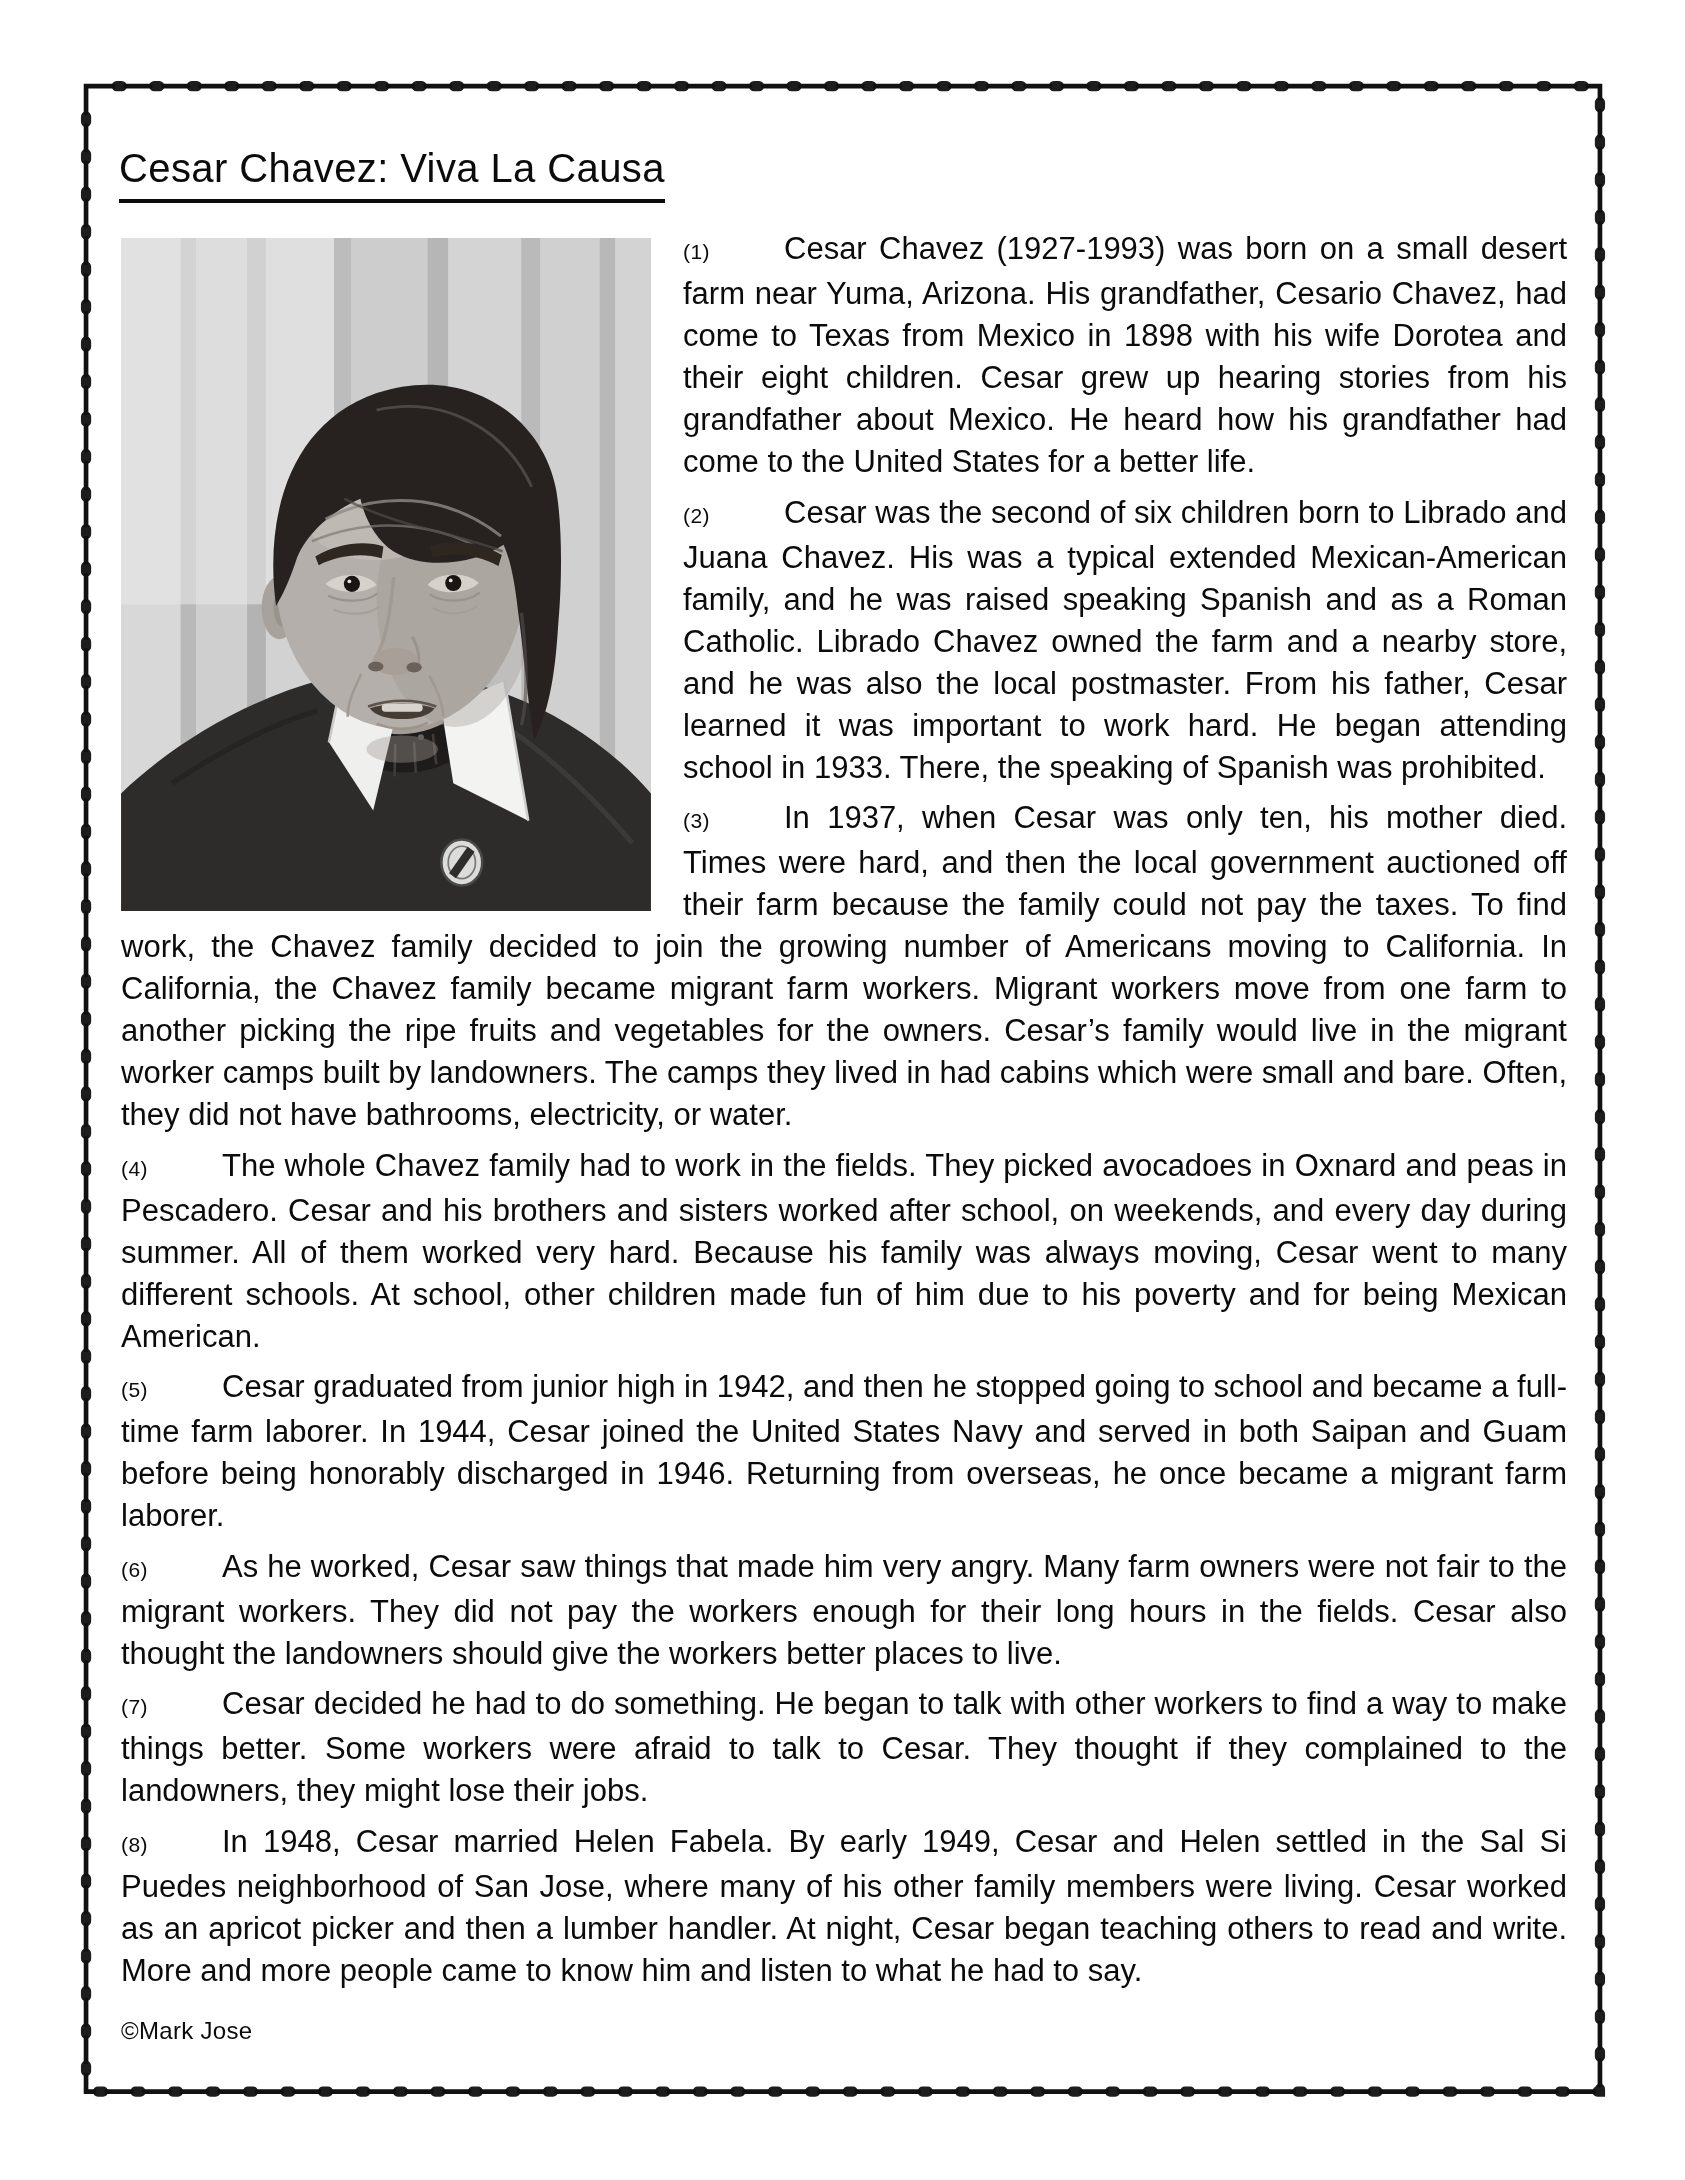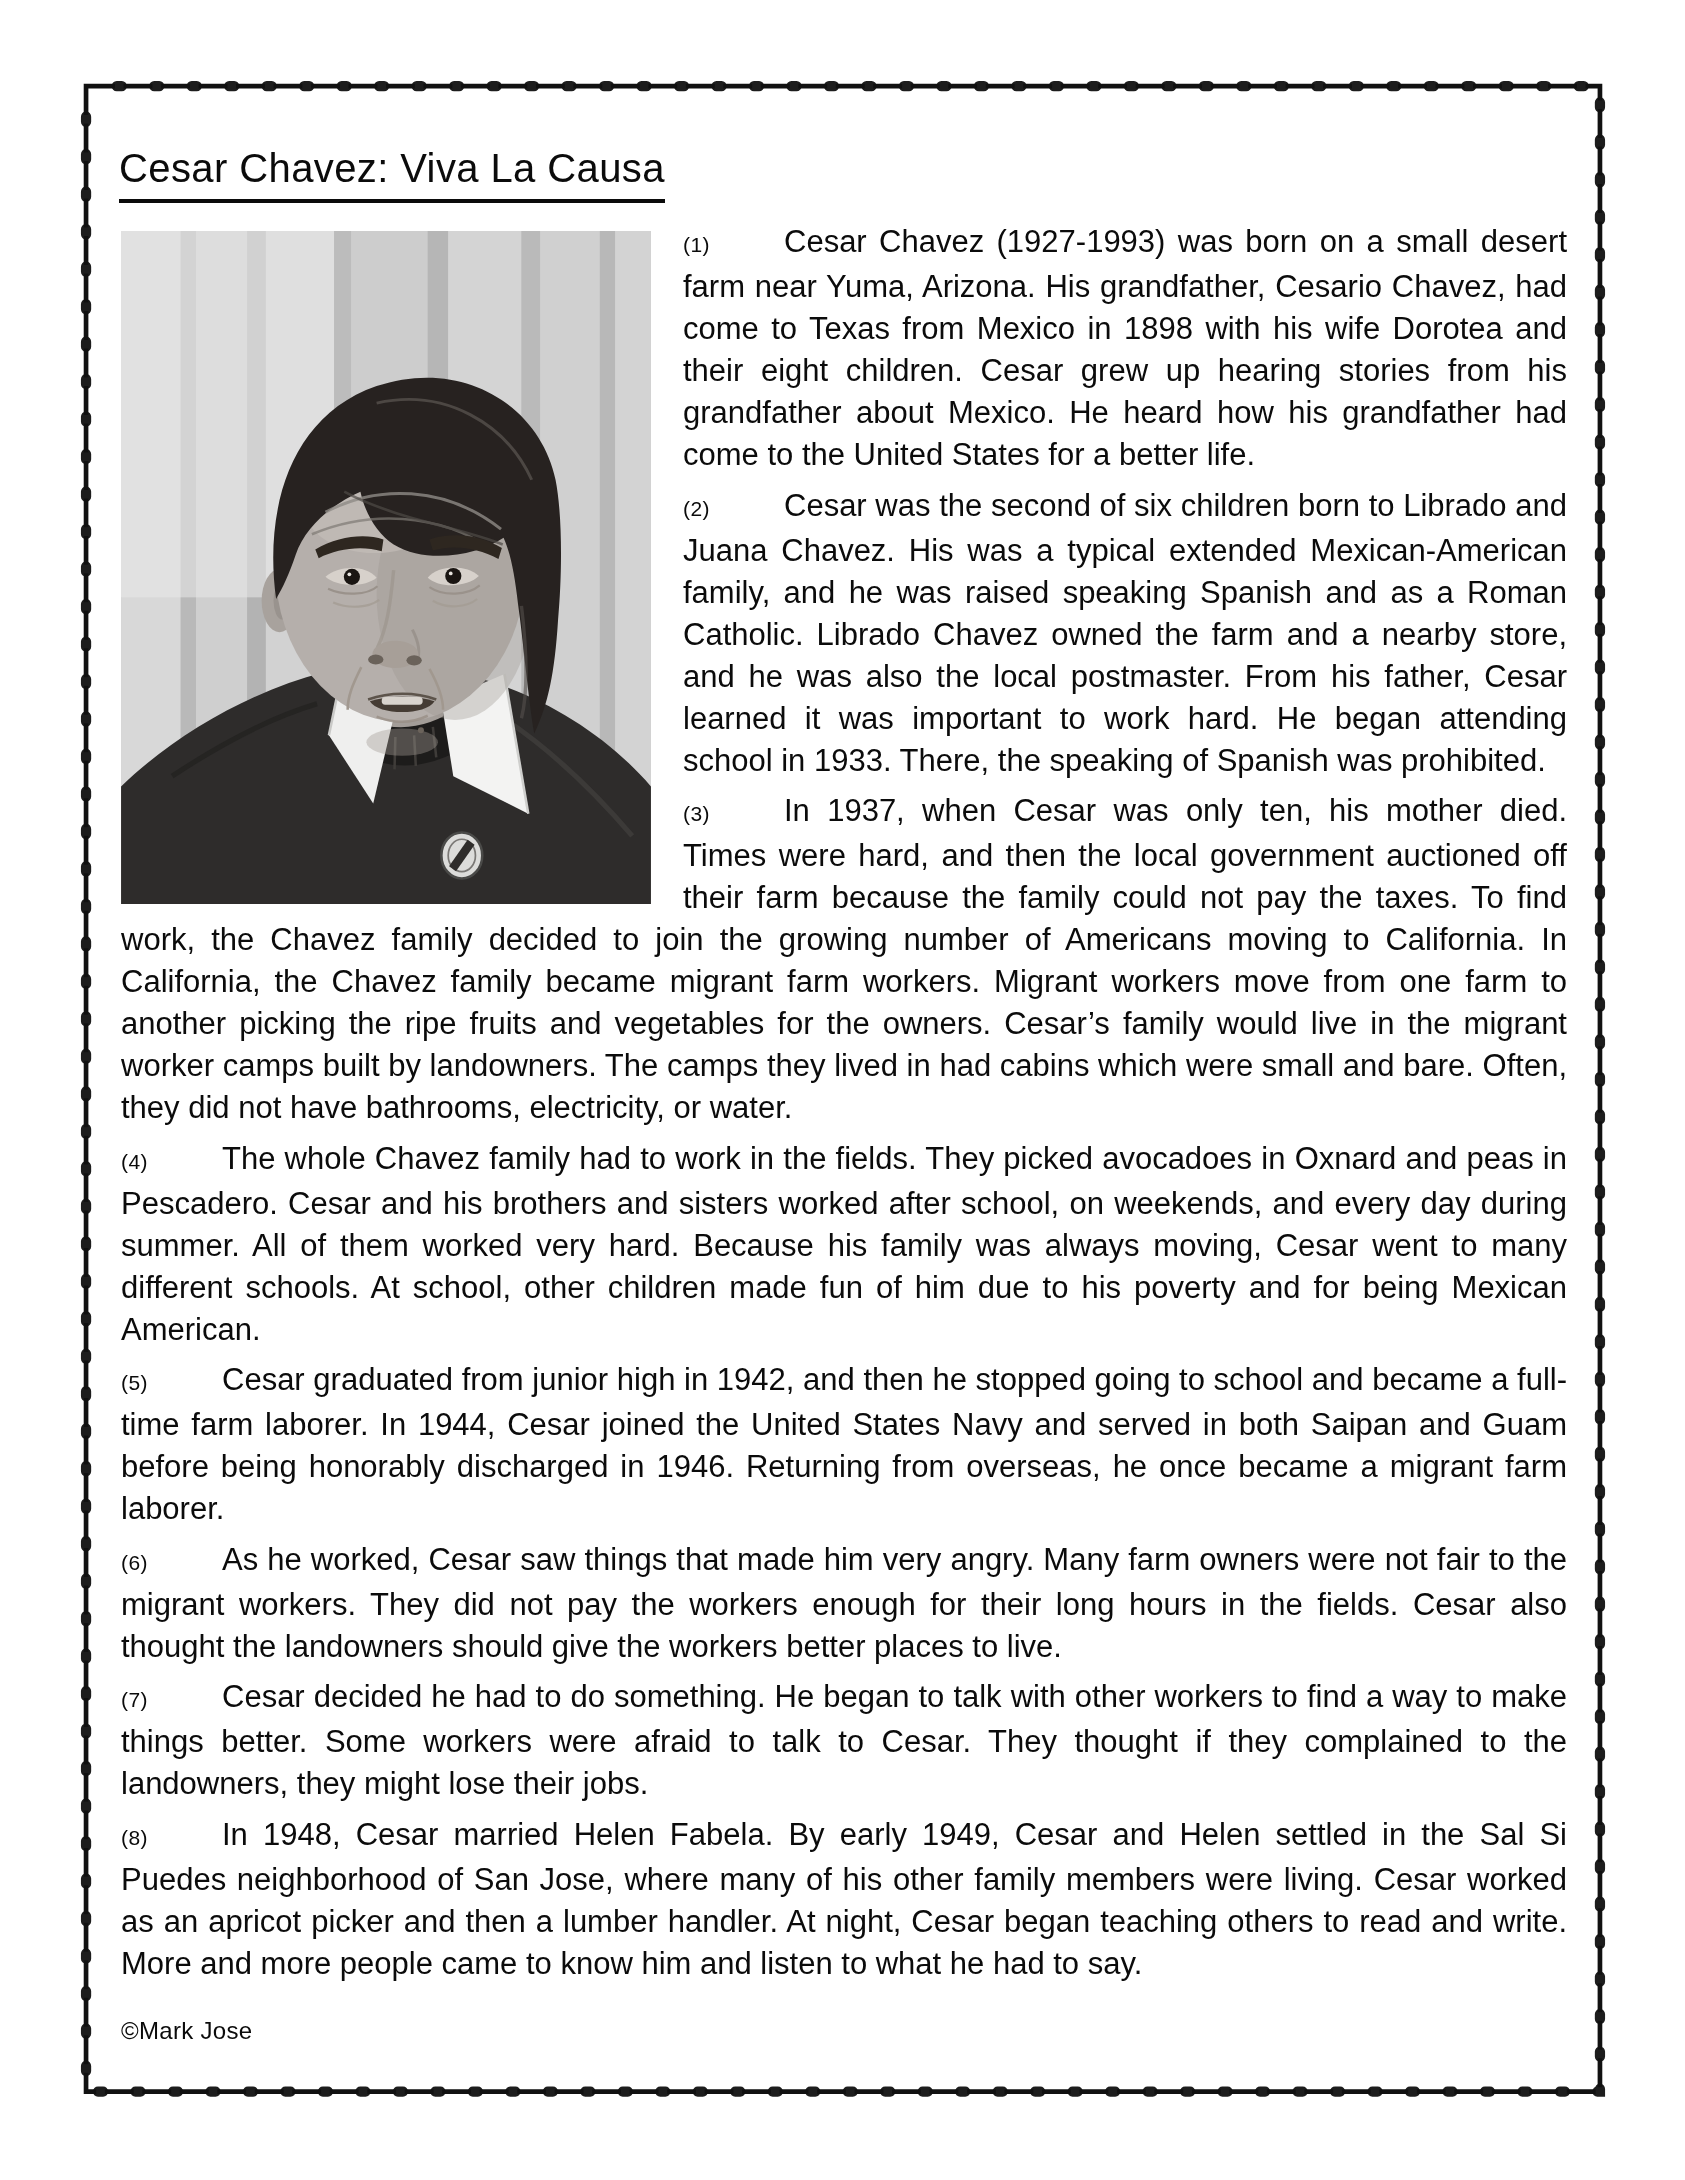--- a/index.html
+++ b/index.html
@@ -21,21 +21,21 @@
     border-bottom:4.3px solid #0b0b0b;padding-bottom:8.5px;
     line-height:1.1;
   }
   .name-group{display:flex;align-items:flex-end;margin-right:34px;}
   .name-label{font-size:36px;line-height:1.1;padding-bottom:5.1px;}
   .name-line{
     display:inline-block;width:341px;height:37px;margin-left:12px;
     border-bottom:3.4px solid #0b0b0b;
   }
   .article{
-    position:absolute;left:121px;top:221px;width:1446px;
+    position:absolute;left:121px;top:228px;width:1446px;
     font-size:31px;line-height:42px;text-align:justify;
   }
   .photo{
     float:left;width:530px;height:673px;
     margin:10.2px 32px 12px 0;
     background:#c6c6c6;
   }
   .article p{margin:0 0 8.5px 0;}
   .pnum{
     display:inline-block;width:101px;

